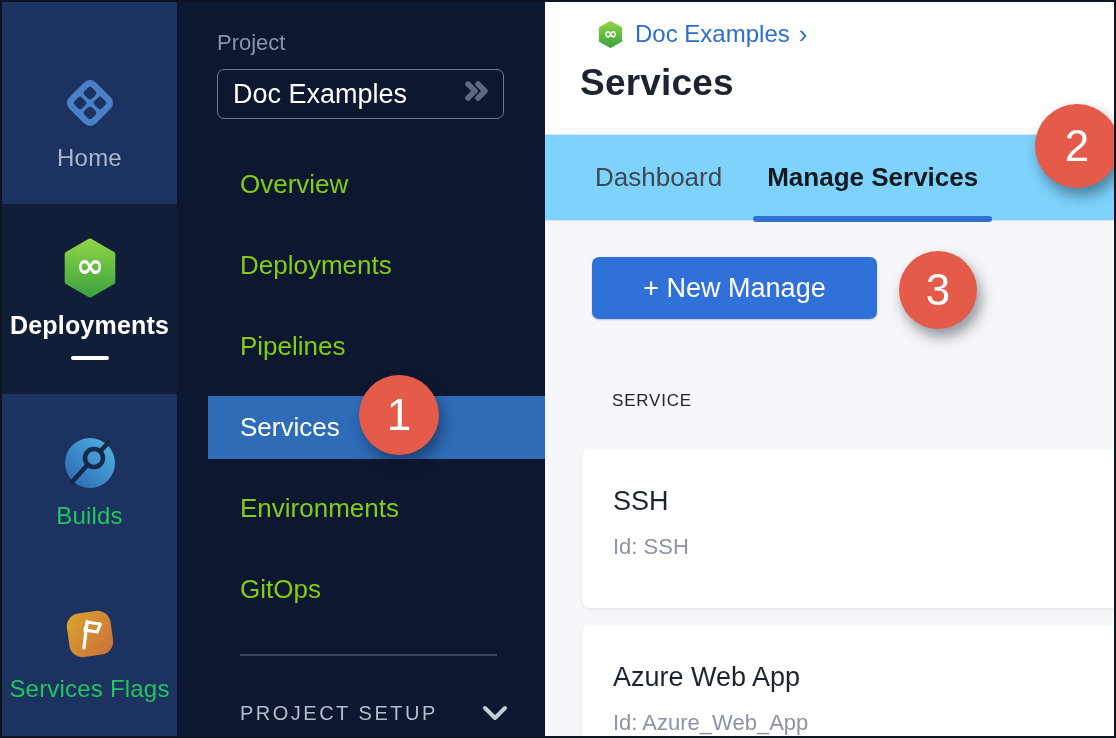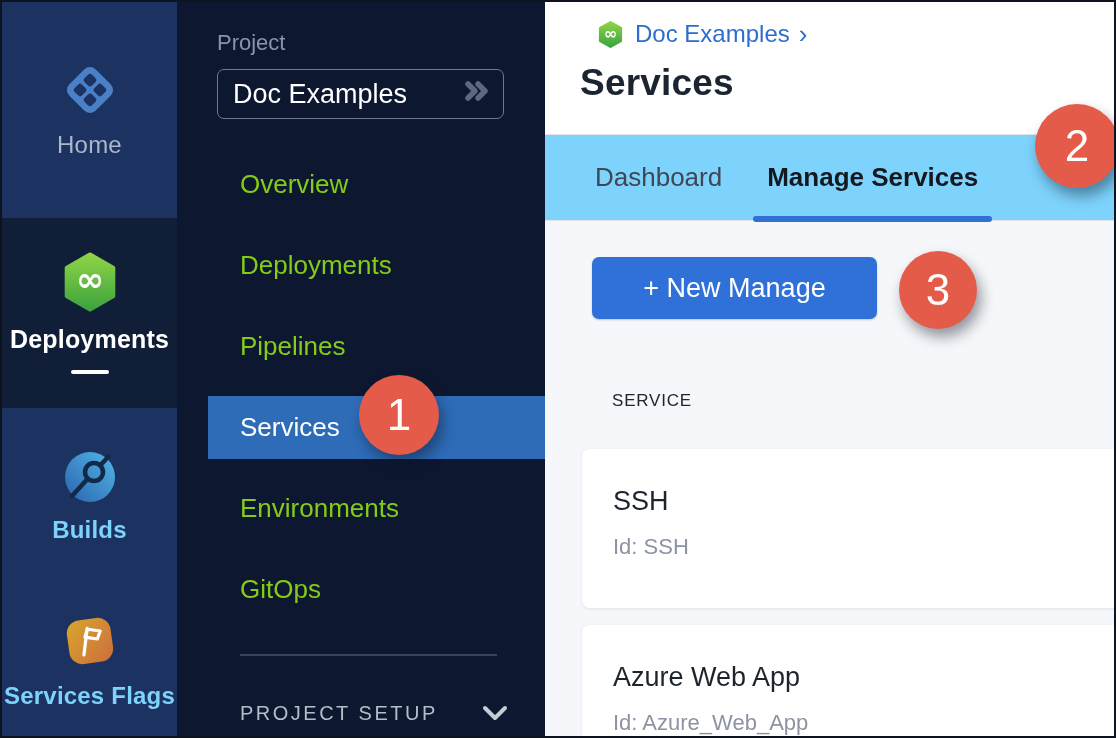--- a/index.html
+++ b/index.html
@@ -4,27 +4,27 @@
 <style>
   * { margin:0; padding:0; box-sizing:border-box; }
   html,body { width:1116px; height:738px; overflow:hidden; background:#fff;
               font-family:"Liberation Sans", sans-serif; }
   .app { position:relative; width:1116px; height:738px; display:flex;
          overflow:hidden; border:2px solid #0d1420; }
 
   
   .rail { width:175px; flex:0 0 175px; display:flex; flex-direction:column; background:#1c3261; }
   .rail-item { display:flex; flex-direction:column; align-items:center; justify-content:center; cursor:pointer; }
-  .rail-item.home { height:216px; }
+  .rail-item.home { height:162px;margin-top:40px; }
   .rail-item.deployments { height:190px; background:#101e37; }
   .rail-item.builds { height:178px; }
   .rail-item.flags { flex:1; }
   .rail-label { margin-top:9px; font-size:24px; color:#aab6cc; letter-spacing:.2px; }
   .rail-item.deployments .rail-label { color:#ffffff; font-weight:bold; font-size:25px; }
-  .rail-item.builds .rail-label, .rail-item.flags .rail-label { color:#7dd3fc;font-weight:bold; }
+  .rail-item.builds .rail-label, .rail-item.flags .rail-label { color:#22c55e; }
   .rail-underline { width:38px; height:4px; border-radius:2px; background:#ffffff; margin-top:16px; }
 
   
   .panel { width:368px; flex:0 0 368px; background:#0d1830; position:relative; }
   .proj-label { margin:28px 0 0 40px; font-size:22px; color:#8a94a6; }
   .proj-select { position:relative; margin:13px 0 0 40px; width:287px; height:50px;
                  border:1.5px solid #6e7a92; border-radius:7px; display:flex; align-items:center;
                  padding:0 44px 0 15px; cursor:pointer; }
   .proj-select .value { color:#ffffff; font-size:27px; white-space:nowrap; }
   .proj-select .expand { position:absolute; right:10px; top:4px; }

